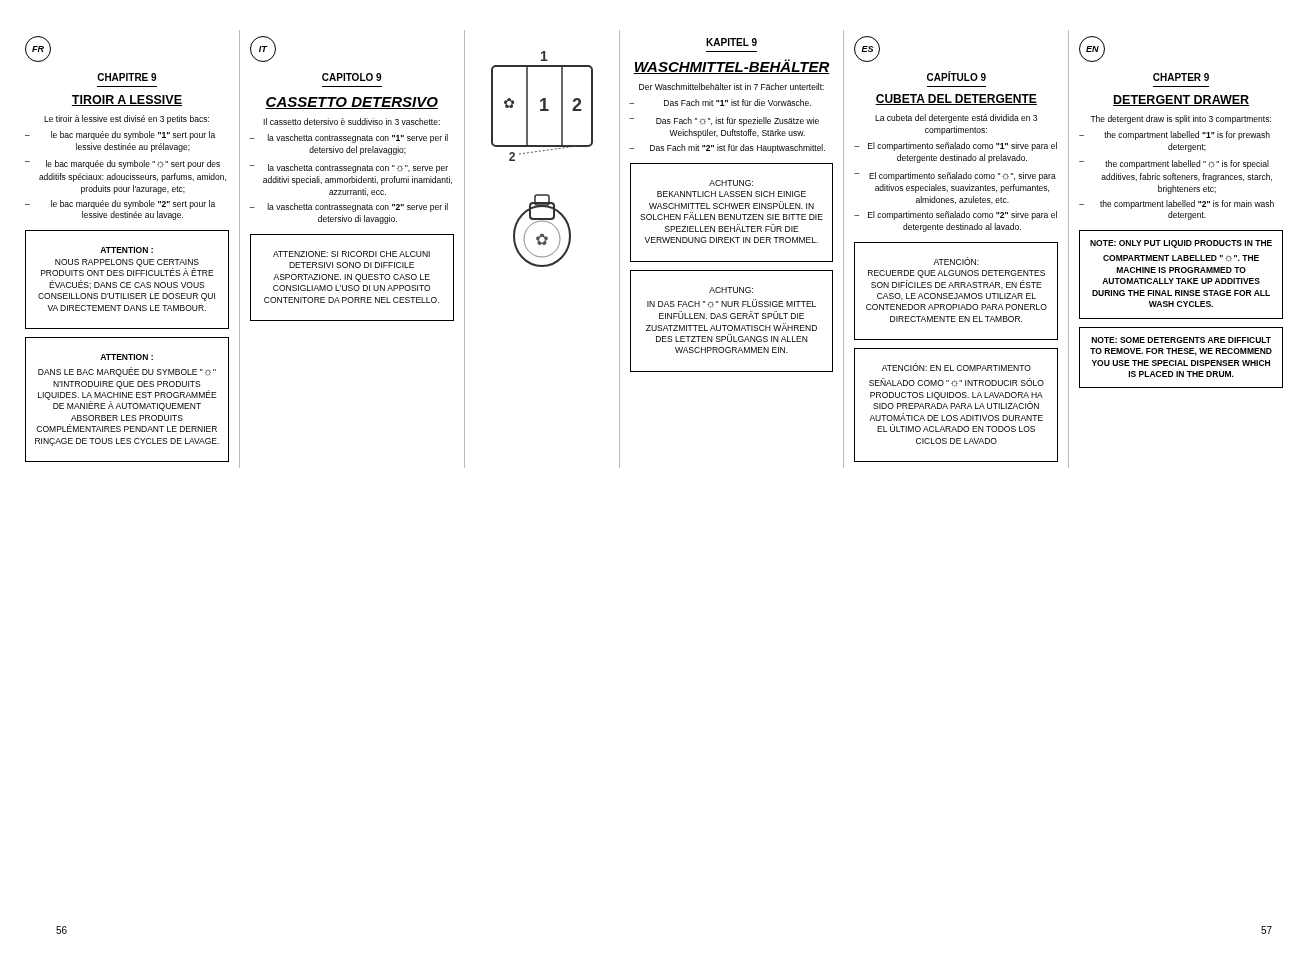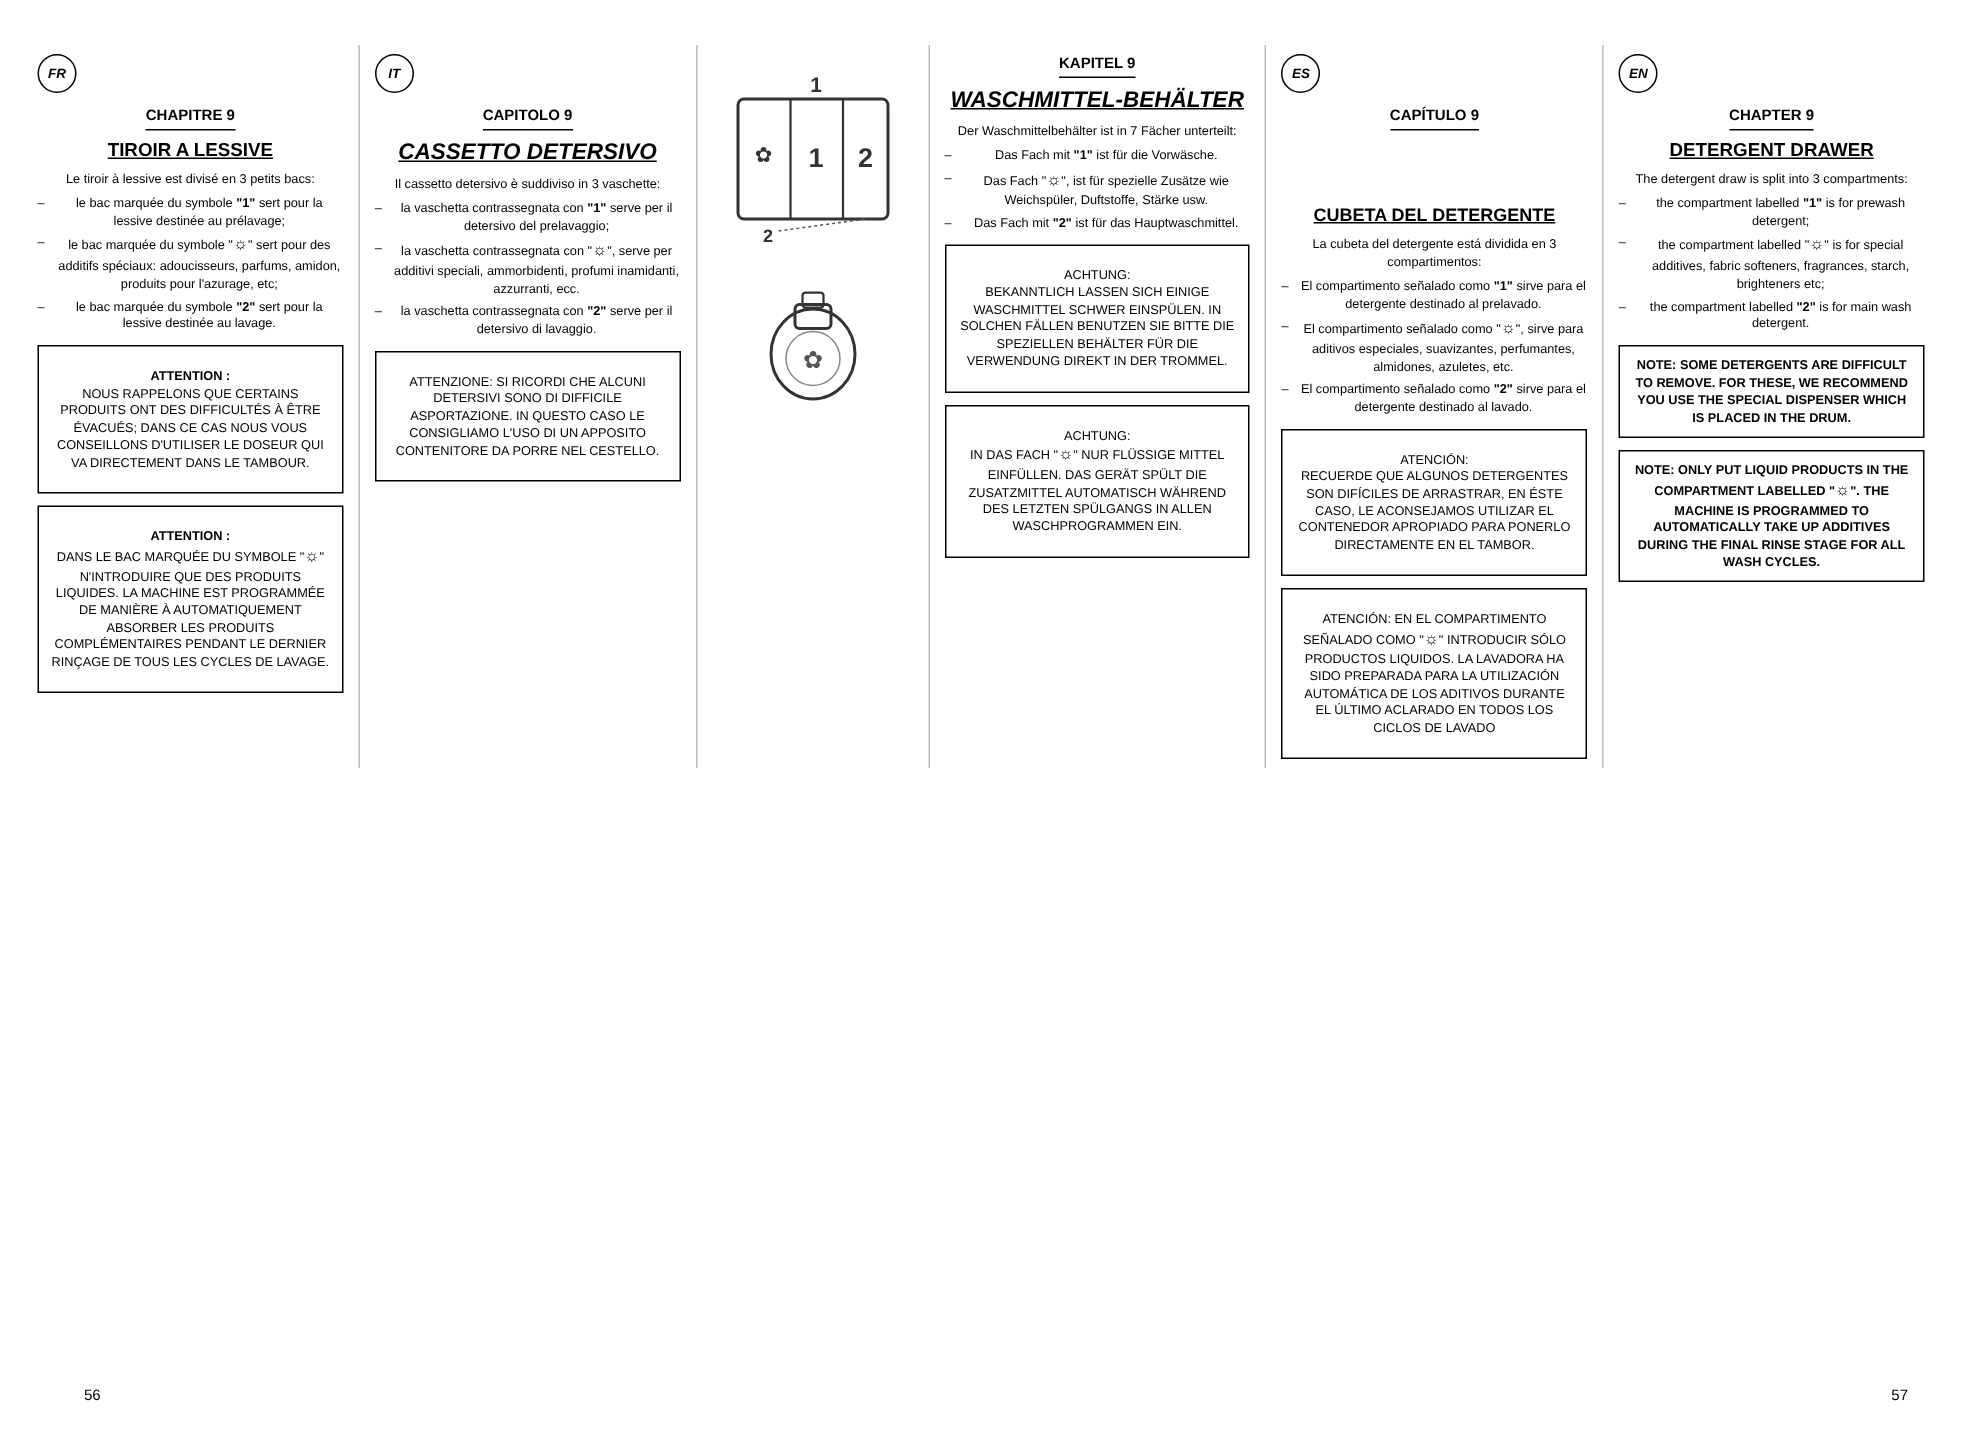--- a/index.html
+++ b/index.html
@@ -237,21 +237,21 @@
       <div class="warn">
         <p>ACHTUNG:<br>IN DAS FACH "<span class="symbol">☼</span>" NUR FLÜSSIGE MITTEL EINFÜLLEN. DAS GERÄT SPÜLT DIE ZUSATZMITTEL AUTOMATISCH WÄHREND DES LETZTEN SPÜLGANGS IN ALLEN WASCHPROGRAMMEN EIN.</p>
       </div>
     </div>
 
     <div class="col">
       <div style="display:flex; align-items:center; gap:5px; margin-bottom:4px;">
         <div class="lang-circle">ES</div>
       </div>
       <div class="ch-label">CAPÍTULO 9</div>
-      <div class="ch-title-ul" style="font-size:12px;margin-top:44px;">CUBETA DEL DETERGENTE</div>
+      <div class="ch-title-ul" style="font-size:12px;">CUBETA DEL DETERGENTE</div>
       <div class="txt">La cubeta del detergente está dividida en 3 compartimentos:</div>
       <ul class="dashes">
         <li>El compartimento señalado como <strong>"1"</strong> sirve para el detergente destinado al prelavado.</li>
         <li>El compartimento señalado como "<span class="symbol">☼</span>", sirve para aditivos especiales, suavizantes, perfumantes, almidones, azuletes, etc.</li>
         <li>El compartimento señalado como <strong>"2"</strong> sirve para el detergente destinado al lavado.</li>
       </ul>
       <div class="warn">
         <p>ATENCIÓN:<br>RECUERDE QUE ALGUNOS DETERGENTES SON DIFÍCILES DE ARRASTRAR, EN ÉSTE CASO, LE ACONSEJAMOS UTILIZAR EL CONTENEDOR APROPIADO PARA PONERLO DIRECTAMENTE EN EL TAMBOR.</p>
       </div>
       <div class="warn">
@@ -265,24 +265,24 @@
       </div>
       <div class="ch-label">CHAPTER 9</div>
       <div class="ch-title-ul">DETERGENT DRAWER</div>
       <div class="txt">The detergent draw is split into 3 compartments:</div>
       <ul class="dashes">
         <li>the compartment labelled <strong>"1"</strong> is for prewash detergent;</li>
         <li>the compartment labelled "<span class="symbol">☼</span>" is for special additives, fabric softeners, fragrances, starch, brighteners etc;</li>
         <li>the compartment labelled <strong>"2"</strong> is for main wash detergent.</li>
       </ul>
       <div class="note">
+        <p>NOTE: ONLY PUT LIQUID PRODUCTS IN THE COMPARTMENT LABELLED "<span class="symbol">☼</span>". THE MACHINE IS PROGRAMMED TO AUTOMATICALLY TAKE UP ADDITIVES DURING THE FINAL RINSE STAGE FOR ALL WASH CYCLES.</p>
+      </div>
+      <div class="note">
         <p>NOTE: SOME DETERGENTS ARE DIFFICULT TO REMOVE. FOR THESE, WE RECOMMEND YOU USE THE SPECIAL DISPENSER WHICH IS PLACED IN THE DRUM.</p>
-      </div>
-      <div class="note">
-        <p>NOTE: ONLY PUT LIQUID PRODUCTS IN THE COMPARTMENT LABELLED "<span class="symbol">☼</span>". THE MACHINE IS PROGRAMMED TO AUTOMATICALLY TAKE UP ADDITIVES DURING THE FINAL RINSE STAGE FOR ALL WASH CYCLES.</p>
       </div>
     </div>
 
   </div>
 
   <div class="pg-num" style="left:20px;margin-left:36px;">56</div>
   <div class="pg-num" style="right:36px;">57</div>
 </div>
 
 </body></html>

